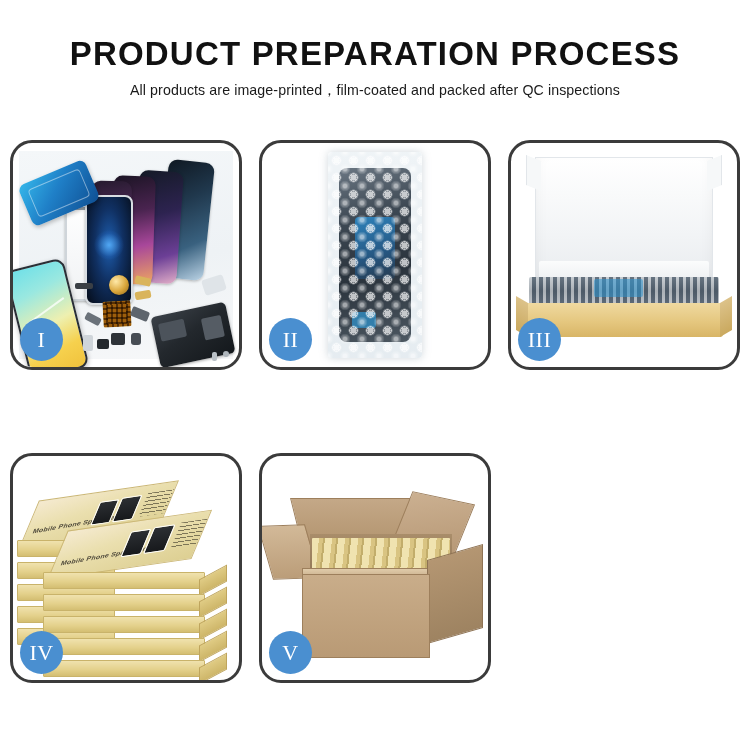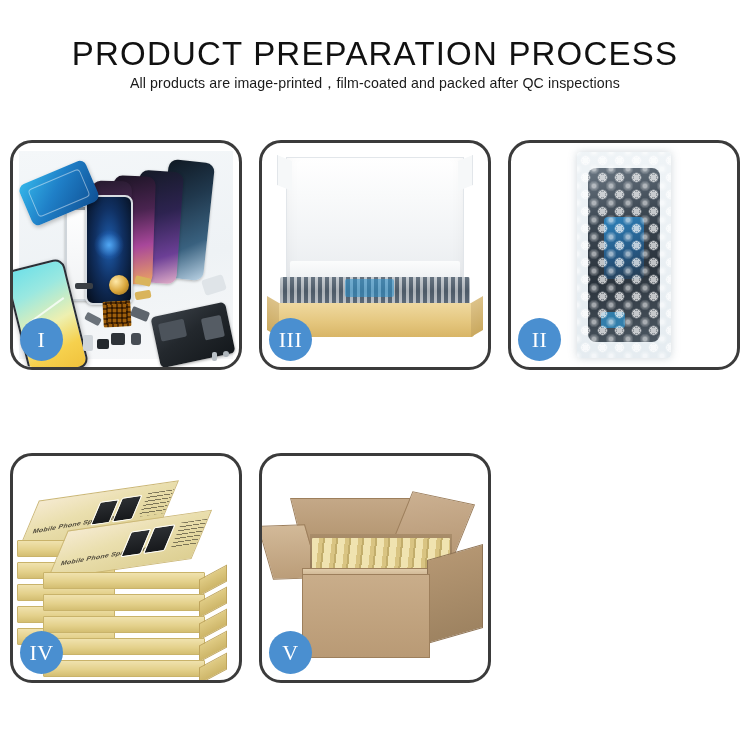--- a/index.html
+++ b/index.html
@@ -25,27 +25,28 @@
   
   .header {
     position: absolute;
     left: 0;
     top: 34px;
     width: 750px;
     text-align: center;
   }
   .title {
     font-size: 33px;
-    font-weight: 400;
+    font-weight: 700;
     letter-spacing: 1.2px;
     color: #111111;
     line-height: 40px;
     white-space: nowrap;
   }
   .subtitle {
+    margin-top: 7px;
     font-size: 14.2px;
     font-weight: 400;
     letter-spacing: 0.1px;
     color: #1a1a1a;
     line-height: 19px;
     white-space: nowrap;
   }
 
   
   .grid {
@@ -503,40 +504,40 @@
         <div class="part pt9"></div>
         <div class="part pt10"></div>
         <div class="part pt11"></div>
         <div class="part pt12"></div>
       </div>
       <div class="badge">I</div>
     </div>
 
     <div class="panel">
       <div class="panel-stage">
-        <div class="p3-lid"></div>
-        <div class="p3-foam"></div>
-        <div class="p3-content"></div>
-        <div class="p3-tray"></div>
-      </div>
-      <div class="badge">III</div>
-    </div>
-
-    <div class="panel">
-      <div class="panel-stage">
         <div class="bw-outer">
           <div class="bw-inner">
             <div class="bw-accent"></div>
             <div class="bw-accent2"></div>
           </div>
           <div class="bubbles"></div>
           <div class="bubbles-ring"></div>
         </div>
       </div>
       <div class="badge">II</div>
+    </div>
+
+    <div class="panel">
+      <div class="panel-stage">
+        <div class="p3-lid"></div>
+        <div class="p3-foam"></div>
+        <div class="p3-content"></div>
+        <div class="p3-tray"></div>
+      </div>
+      <div class="badge">III</div>
     </div>
 
     <div class="panel">
       <div class="panel-stage p4">
 
         <div class="kb-top" style="left:6px; top:44px; width:128px; height:46px;">
           <div class="kb-label" style="left:6px; top:26px; transform: rotate(-2deg);">Mobile Phone Spare Parts</div>
           <div class="kb-screen" style="left:60px; top:10px; width:16px; height:22px;"></div>
           <div class="kb-screen" style="left:80px; top:9px; width:17px; height:23px;"></div>
           <div class="kb-lines" style="left:104px; top:8px; width:24px; height:24px;"></div>

